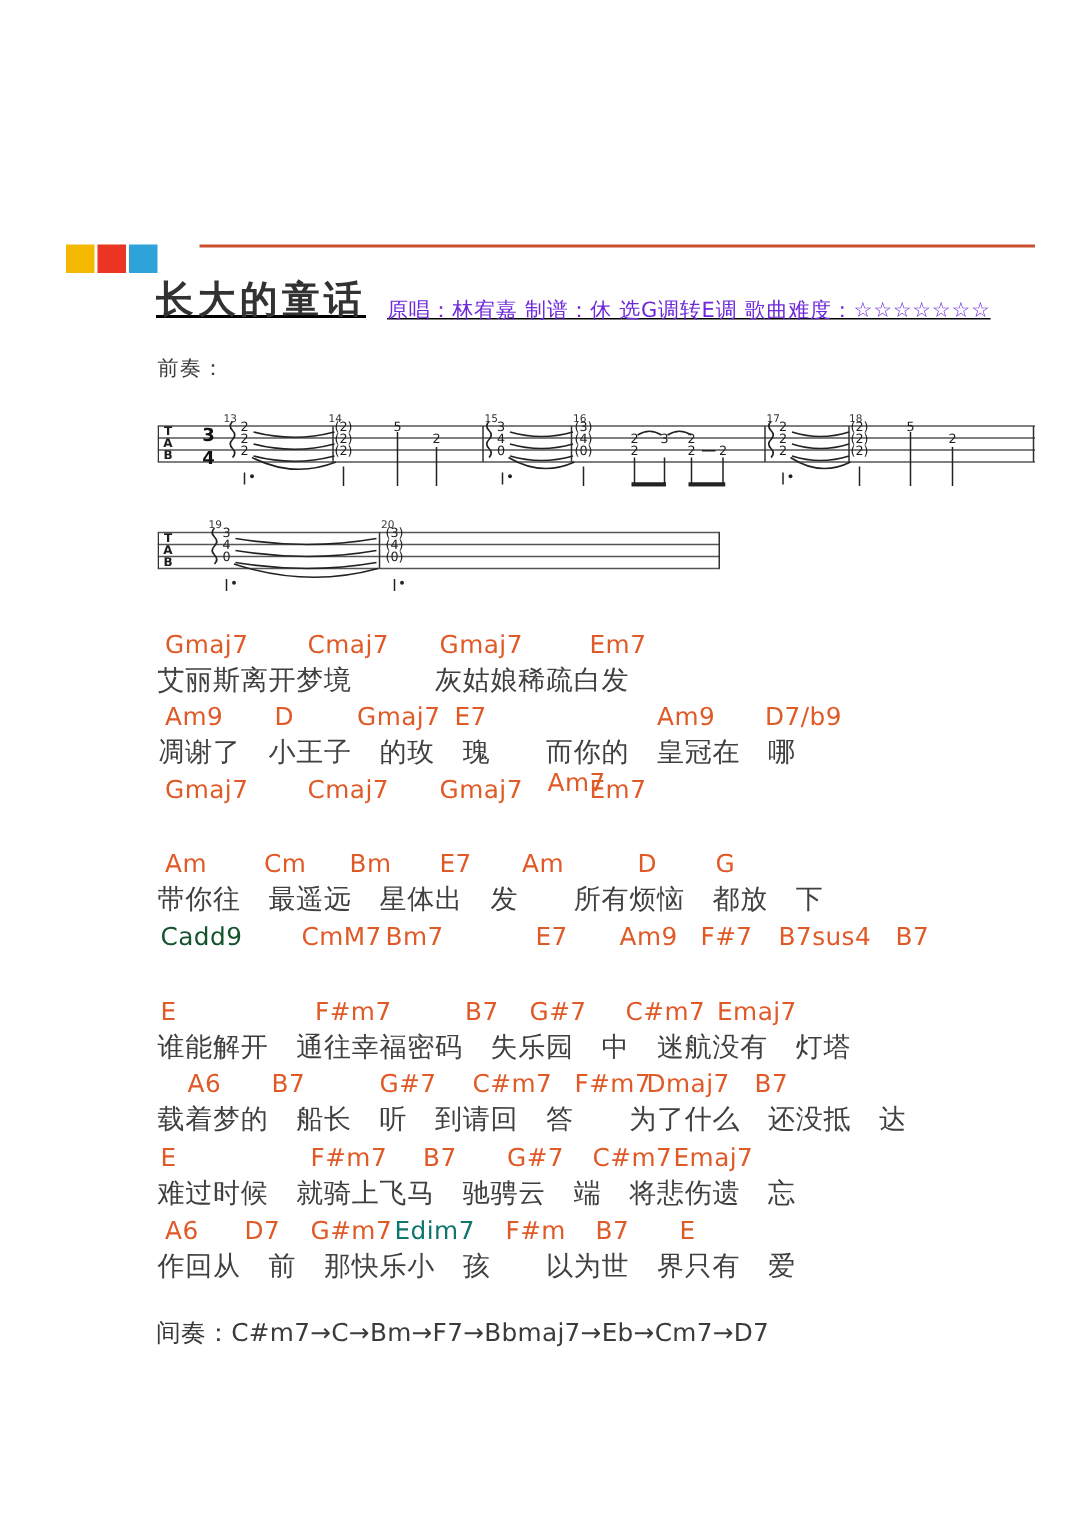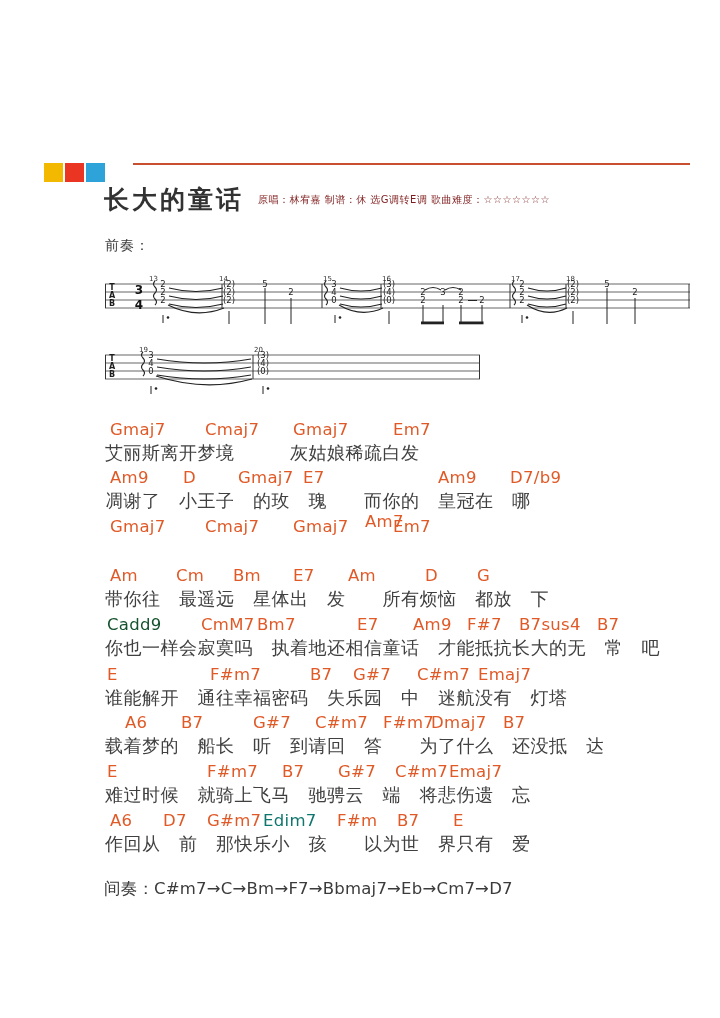--- a/index.html
+++ b/index.html
@@ -3,23 +3,23 @@
 <meta charset="utf-8">
 <style>
   html,body{margin:0;padding:0;}
   body{
     width:720px;height:1018px;position:relative;background:#ffffff;
     font-family:"DejaVu Sans",sans-serif;overflow:hidden;
   }
   .logo-squares{position:absolute;left:44px;top:163px;display:flex;gap:2px;}
   .logo-squares span{width:19px;height:19px;display:block;}
   .red-rule{position:absolute;left:133px;top:163px;width:557px;height:2px;background:#c8502e;}
-  .title-row{position:absolute;left:104px;top:183px;display:flex;align-items:center;white-space:nowrap;}
+  .title-row{position:absolute;left:104px;top:183px;display:flex;align-items:flex-end;white-space:nowrap;text-decoration:underline;}
   .page-title{font-size:25px;font-weight:600;color:#323232;letter-spacing:3px;margin:0;}
-  .page-subtitle{font-size:10px;color:#7f1d1d;margin-left:14px;letter-spacing:0.5px;}
+  .page-subtitle{font-size:14px;color:#6d28d9;margin-left:14px;letter-spacing:0.5px;}
   .intro-label{position:absolute;left:105px;top:237px;font-size:14px;color:#3d3d3d;letter-spacing:1px;}
   svg{position:absolute;}
   .nt{font-size:8.5px;fill:#1d1d1d;text-anchor:middle;font-family:"DejaVu Sans",sans-serif;}
   .mn{font-size:7px;fill:#333;font-family:"DejaVu Sans",sans-serif;}
   .clef{font-size:8px;font-weight:bold;fill:#1d1d1d;text-anchor:middle;font-family:"DejaVu Sans",sans-serif;}
   .ts{font-size:12px;font-weight:bold;fill:#111;text-anchor:middle;font-family:"DejaVu Sans",sans-serif;}
   .song-line{position:absolute;left:105px;width:585px;height:48px;}
   .chord{position:absolute;top:0;font-size:16.5px;color:#e05a28;font-weight:500;letter-spacing:0.3px;white-space:nowrap;}
   .lyric{position:absolute;left:0;top:21px;font-size:18px;color:#404040;white-space:pre;letter-spacing:0.5px;}
   .interlude{position:absolute;left:104px;top:878px;font-size:16.5px;color:#3b3b3b;letter-spacing:0.2px;}
@@ -177,21 +177,20 @@
     </div>
     <div class="song-line" style="top: 615px;">
       <span class="chord" style="left: 2px; color: #14532d;">Cadd9</span>
       <span class="chord" style="left: 96px; color: rgb(224, 90, 40);">CmM7</span>
       <span class="chord" style="left: 152px; color: rgb(224, 90, 40);">Bm7</span>
       <span class="chord" style="left: 252px; color: rgb(224, 90, 40);">E7</span>
       <span class="chord" style="left: 308px; color: rgb(224, 90, 40);">Am9</span>
       <span class="chord" style="left: 362px; color: rgb(224, 90, 40);">F#7</span>
       <span class="chord" style="left: 414px; color: rgb(224, 90, 40);">B7sus4</span>
       <span class="chord" style="left: 492px; color: rgb(224, 90, 40);">B7</span>
-      <div class="lyric">你也一样会寂寞吗　执着地还相信童话　才能抵抗长大的无　常　吧</div>
     </div>
     <div class="song-line" style="top: 665px;">
       <span class="chord" style="left: 2px; color: rgb(224, 90, 40);">E</span>
       <span class="chord" style="left: 105px; color: rgb(224, 90, 40);">F#m7</span>
       <span class="chord" style="left: 205px; color: rgb(224, 90, 40);">B7</span>
       <span class="chord" style="left: 248px; color: rgb(224, 90, 40);">G#7</span>
       <span class="chord" style="left: 312px; color: rgb(224, 90, 40);">C#m7</span>
       <span class="chord" style="left: 373px; color: rgb(224, 90, 40);">Emaj7</span>
       <div class="lyric">谁能解开　通往幸福密码　失乐园　中　迷航没有　灯塔</div>
     </div>

